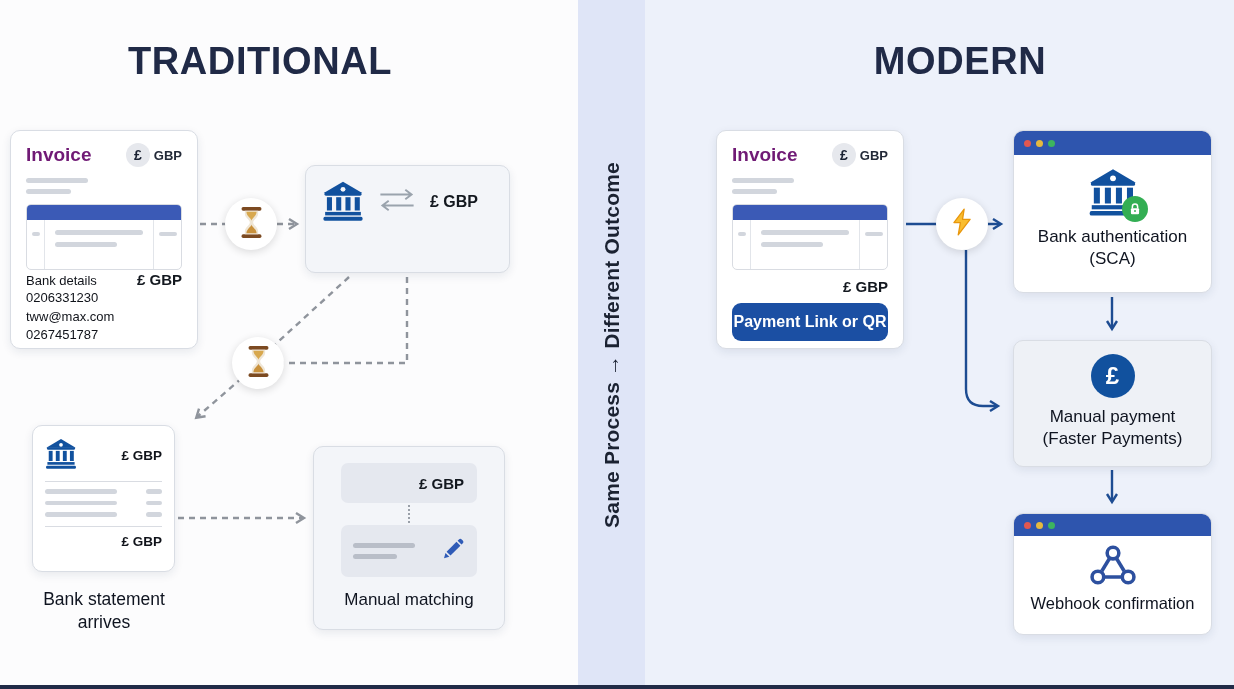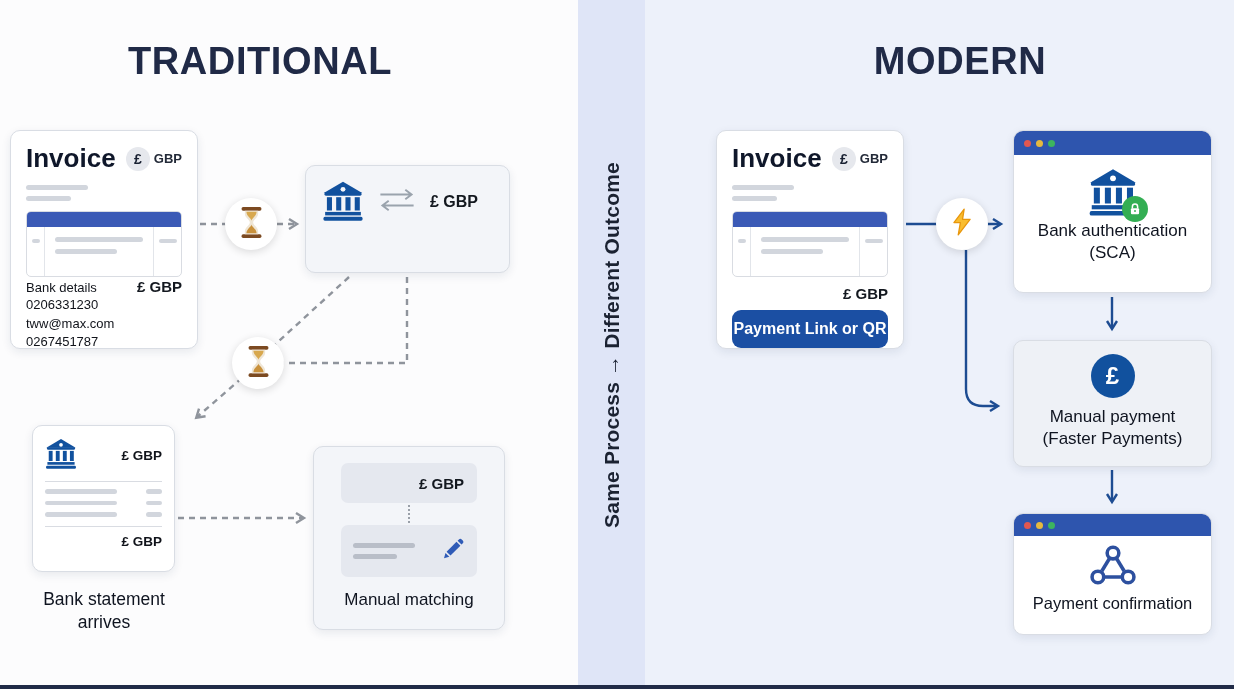--- a/index.html
+++ b/index.html
@@ -22,21 +22,21 @@
   .dash{stroke:var(--dash_grey);stroke-width:2.4;fill:none;stroke-dasharray:6 5}
   .solid{stroke:var(--arrow_blue);stroke-width:2.4;fill:none}
   .mk-g{stroke:var(--dash_grey);stroke-width:2.4;fill:none}
   .mk-b{stroke:var(--arrow_blue);stroke-width:2.4;fill:none}
   .card{position:absolute;background:#fff;border:1px solid #d9dde4;border-radius:10px;box-shadow:0 3px 10px rgba(25,39,80,.09);z-index:2}
   .grey-card{background:#f3f5f9}
   .ph{background:#d2d6dd;border-radius:3px;height:5px}
   
   .invoice{width:188px;height:219px;padding:12px 15px}
   .inv-head{display:flex;justify-content:space-between;align-items:center}
-  .inv-title{font-size:26px;font-weight:700;color:#0f172a}
+  .inv-title{font-size:19px;font-weight:700;color:#701a75}
   .badge{display:flex;align-items:center;gap:4px}
   .badge-circle{width:24px;height:24px;border-radius:50%;background:#e6e8ed;display:flex;align-items:center;justify-content:center;font-size:14px;font-weight:700;color:#182031}
   .badge-code{font-size:13px;font-weight:600;color:#232a38}
   .inv-table{margin-top:10px;border:1px solid #d9dce2;border-radius:5px;overflow:hidden;height:66px}
   .tbl-head{height:15px;background:var(--table_header_blue)}
   .tbl-body{height:49px;display:flex}
   .tbl-c1{width:22px;border-right:1px solid #e2e5ea;display:flex;align-items:flex-start;justify-content:center;padding-top:12px}
   .tbl-c2{flex:1;padding:10px 10px 0}
   .tbl-c3{width:34px;border-left:1px solid #e2e5ea;display:flex;align-items:flex-start;justify-content:center;padding-top:12px}
   .inv-sub{display:flex;justify-content:space-between;align-items:baseline;margin-top:1px}
@@ -313,21 +313,21 @@
             <rect x="0.8" y="21.6" width="22.4" height="2.2" rx="0.9"></rect>
         </svg>
         <span class="lock-badge">
           <svg viewBox="0 0 24 24" width="14" height="14">
             <path d="M7.5,11 V8 a4.5,4.5 0 0 1 9,0 V11" stroke="#fff" stroke-width="2.6" fill="none"></path>
             <rect x="5" y="10.5" width="14" height="10.5" rx="2" fill="#fff"></rect>
             <circle cx="12" cy="15.5" r="1.6" fill="var(--green_lock)"></circle>
           </svg>
         </span>
       </span>
-      <div class="card-label" style="">
+      <div class="card-label" style="margin-top:6px">
         <div>Bank authentication</div>
         <div>(SCA)</div>
       </div>
     </div>
   </div>
 
   <div class="card ip-card">
     <div class="pound-circle">£</div>
     <div class="card-label">
       <div>Manual payment</div>
@@ -347,18 +347,18 @@
           <g stroke="#2d509f" stroke-width="3.4" fill="none">
             <circle cx="9.5" cy="32.5" r="5.6"></circle>
             <circle cx="38.5" cy="32.5" r="5.6"></circle>
             <circle cx="24" cy="9.5" r="5.6"></circle>
             <path d="M20.6,14.8 L13.3,26.8"></path>
             <path d="M27.4,14.8 L34.7,26.8"></path>
             <path d="M15.6,32.5 H32.4"></path>
           </g>
         </svg>
       </span>
-      <div class="card-label">Payment confirmation</div>
+      <div class="card-label">Webhook confirmation</div>
     </div>
   </div>
 
   <div class="bottom-bar"></div>
 </div>
 
 </body></html>

